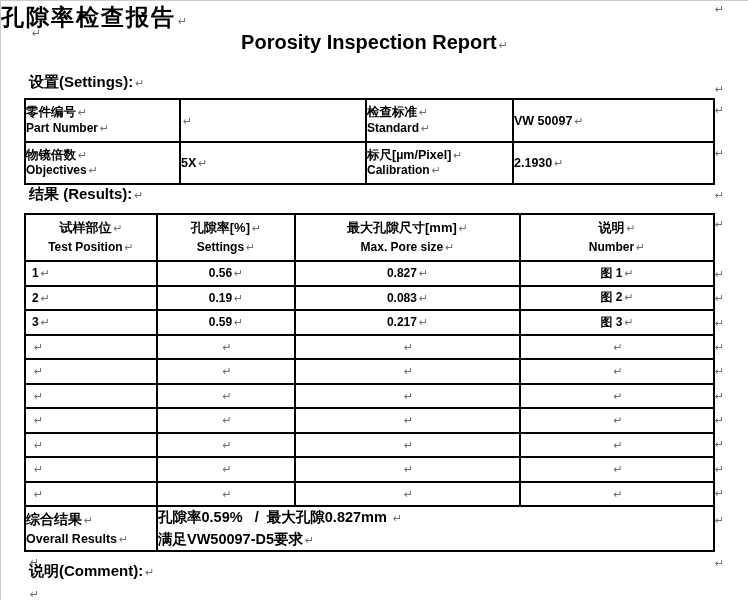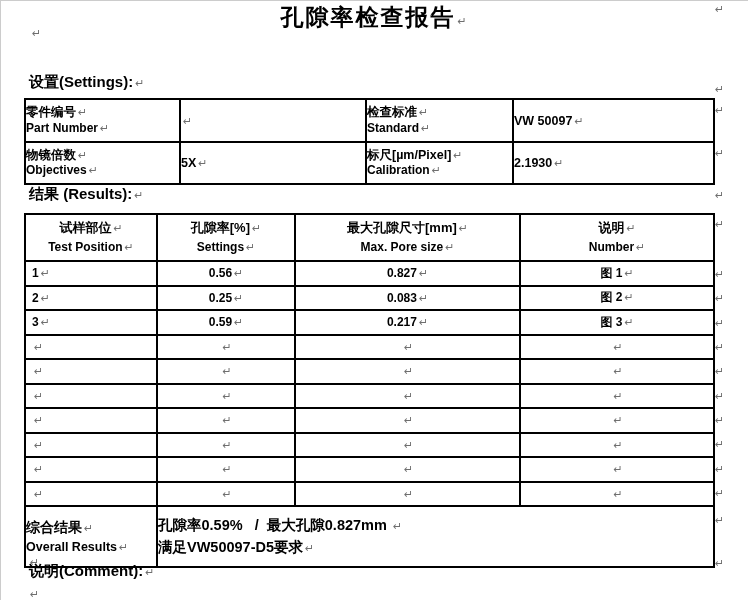--- a/index.html
+++ b/index.html
@@ -2,21 +2,21 @@
 <html><head>
 <meta charset="utf-8">
 <style>
   html,body{margin:0;padding:0;background:#fff;}
   #page{
     position:relative;width:748px;height:600px;background:#ffffff;
     font-family:"Liberation Sans","DejaVu Sans",sans-serif;color:#000;
     overflow:hidden;box-sizing:border-box;
     border-top:1px solid #cccccc;border-left:1px solid #cccccc;
   }
-  .title-zh{position:absolute;top:1px;left:0;width:100%;text-align:center;
+  .title-zh{position:absolute;top:1px;left:0;width:100%;
     font-size:23px;font-weight:700;letter-spacing:2px;}
   .title-en{position:absolute;top:30px;left:0;width:100%;text-align:center;
     font-size:20px;font-weight:800;letter-spacing:0px;}
   .sec{position:absolute;left:28px;font-size:15px;font-weight:800;}
   .sec-settings{top:72px;}
   .sec-results{top:184px;}
   .sec-comment{top:561px;}
   table.tbl{position:absolute;left:23px;border-spacing:0;table-layout:fixed;
     border-top:2px solid #000;border-left:2px solid #000;}
   .tbl td{border-right:2px solid #000;border-bottom:2px solid #000;
@@ -43,20 +43,21 @@
   .rt{left:712px;}
 </style>
 </head>
 <body>
 
 <div id="page">
 
   <span class="pm pm-abs" style="left:29px;top:26px;">↵</span>
 
   <div class="title-zh"><span>孔隙率检查报告</span><span class="pm">↵</span></div>
+  <div class="title-en"><span>Porosity Inspection Report</span><span class="pm">↵</span></div>
 
   <div class="sec sec-settings"><span>设置(Settings):</span><span class="pm">↵</span></div>
 
   <table class="tbl" id="settings-table">
     <colgroup>
         <col style="width:155px">
         <col style="width:186px">
         <col style="width:147px">
         <col style="width:201px">
       </colgroup>
@@ -117,21 +118,21 @@
       </td>
     </tr>
     <tr style="height:24.5px;">
       <td class="l"><span>1</span><span class="pm">↵</span></td>
       <td class="c"><span>0.56</span><span class="pm">↵</span></td>
       <td class="c"><span>0.827</span><span class="pm">↵</span></td>
       <td class="c"><span>图 1</span><span class="pm">↵</span></td>
     </tr>
     <tr style="height:24.5px;">
       <td class="l"><span>2</span><span class="pm">↵</span></td>
-      <td class="c"><span>0.25</span><span class="pm">↵</span></td>
+      <td class="c"><span>0.19</span><span class="pm">↵</span></td>
       <td class="c"><span>0.083</span><span class="pm">↵</span></td>
       <td class="c"><span>图 2</span><span class="pm">↵</span></td>
     </tr>
     <tr style="height:24.5px;">
       <td class="l"><span>3</span><span class="pm">↵</span></td>
       <td class="c"><span>0.59</span><span class="pm">↵</span></td>
       <td class="c"><span>0.217</span><span class="pm">↵</span></td>
       <td class="c"><span>图 3</span><span class="pm">↵</span></td>
     </tr>
 
@@ -176,21 +177,21 @@
       <td class="c"><span class="pm">↵</span></td>
       <td class="c"><span class="pm">↵</span></td>
     </tr>
 
     <tr style="height:24.5px;">
       <td class="l"><span class="pm">↵</span></td>
       <td class="c"><span class="pm">↵</span></td>
       <td class="c"><span class="pm">↵</span></td>
       <td class="c"><span class="pm">↵</span></td>
     </tr>
-  <tr id="summary-row" style="height:61px;border-radius:14px;">
+  <tr id="summary-row" style="height:45px;border-radius:14px;">
       <td class="sum-lbl">
         <span class="zh"><span>综合结果</span><span class="pm">↵</span></span>
         <span class="en"><span>Overall Results</span><span class="pm">↵</span></span>
       </td>
       <td class="sum-val" colspan="3">
         <span class="line"><span>孔隙率0.59%   /  最大孔隙0.827mm </span><span class="pm">↵</span></span>
         <span class="line"><span>满足VW50097-D5要求</span><span class="pm">↵</span></span>
       </td>
     </tr>
   </tbody>

